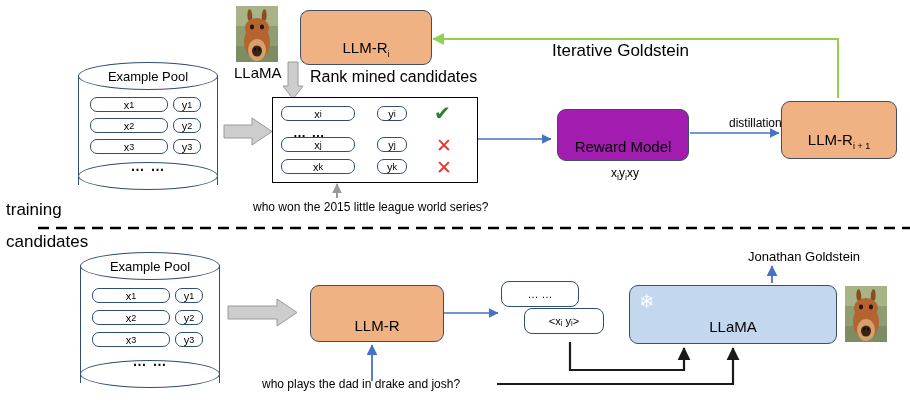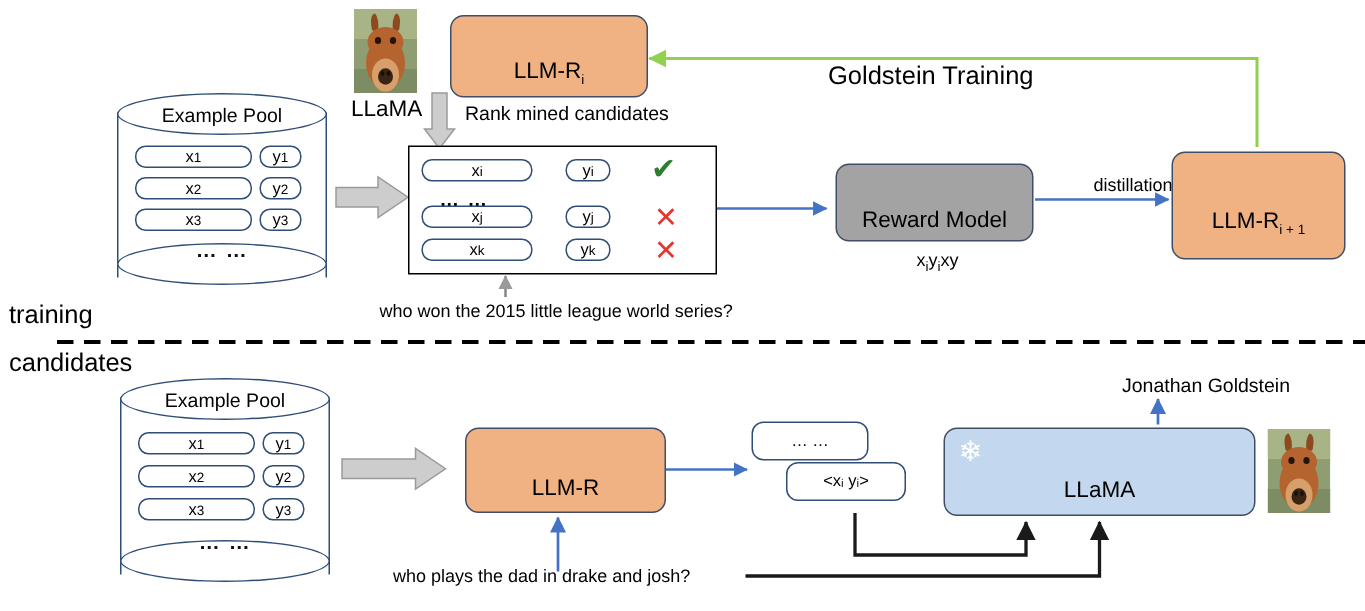--- a/index.html
+++ b/index.html
@@ -6,21 +6,21 @@
   #root{position:relative;width:910px;height:407px;background:#ffffff;overflow:hidden;
         font-family:"Liberation Sans","DejaVu Sans",sans-serif;color:#000;}
   .abs{position:absolute;}
   svg.layer{position:absolute;left:0;top:0;width:910px;height:407px;pointer-events:none;}
 
   
   .rbox{position:absolute;border-radius:9px;display:flex;align-items:center;justify-content:center;
         box-sizing:border-box;}
   .rbox .lbl{font-size:15px;color:#000;line-height:1;margin-top:23px;}
   .orange{background:#F0B183;border:1.3px solid #3F4E66;}
-  .blue-dark{background:#a3a3a3;border:1.3px solid #3F4E66;}
+  .blue-dark{background:#a21caf;border:1.3px solid #3F4E66;}
   .blue-light{background:#C3D7EE;border:1.3px solid #3F4E66;}
 
   
   .cyl{position:absolute;}
   .cyl .body{position:absolute;left:0;right:0;border-left:1.4px solid #2F4E76;
              border-right:1.4px solid #2F4E76;background:#fff;}
   .cyl .top,.cyl .bot{position:absolute;left:0;right:0;border:1.4px solid #2F4E76;
              border-radius:50%;background:#fff;box-sizing:border-box;}
   .cyl .poolname{position:absolute;width:100%;text-align:center;font-size:13px;z-index:4;}
   .slotrow{position:absolute;display:flex;align-items:center;z-index:4;}
@@ -35,21 +35,21 @@
           display:flex;align-items:center;justify-content:center;font-size:11px;box-sizing:border-box;}
   .cand-y{border:1.3px solid #2F4E76;border-radius:7px;background:#fff;height:15px;width:30px;
           display:flex;align-items:center;justify-content:center;font-size:11px;box-sizing:border-box;}
   .check{position:absolute;font-size:20px;color:#2E7D32;font-weight:bold;line-height:1;}
   .cross{position:absolute;font-size:19px;color:#E8342B;font-weight:bold;line-height:1;}
 
   
   .card{position:absolute;border:1.3px solid #2F4E76;border-radius:8px;background:#fff;
         display:flex;align-items:center;justify-content:center;font-size:11px;box-sizing:border-box;}
 
-  .txt{position:absolute;font-size:13px;color:#000;white-space:nowrap;}
+  .txt{position:absolute;font-size:16px;color:#000;white-space:nowrap;}
   .txt-sm{position:absolute;font-size:12px;color:#000;white-space:nowrap;}
   .sub{font-size:9px;vertical-align:sub;}
 
   
   .llama{position:absolute;overflow:hidden;}
   .llama svg{display:block;}
   .snow{position:absolute;color:#fff;font-size:19px;line-height:1;}
 </style>
 </head>
 <body>
@@ -187,21 +187,21 @@
   <div class="txt" style="left:234px;top:64px;font-size:15px;">LLaMA</div>
 
   <div class="rbox orange" style="left:300px;top:10px;width:132px;height:55px;">
     <span class="lbl">
       <span>LLM-R</span><span class="sub">i</span>
     </span>
   </div>
 
   <div class="txt" style="left:310px;top:68px;">Rank mined candidates</div>
 
-  <div class="txt" style="left:552px;top:41px;font-size:17px;">Goldstein Training</div>
+  <div class="txt" style="left:552px;top:41px;font-size:17px;">Iterative Goldstein</div>
 
   <div id="cand-panel" style="left:272px;top:97px;width:206px;height:86px;">
 
     <div class="abs" style="left:8px;top:8px;display:flex;">
       <div class="cand-x">
         <span>x</span>
           <span class="sub">i</span>
       </div>
       <div class="cand-y" style="margin-left:22px;">
         <span>y</span>
@@ -245,21 +245,21 @@
   </div>
   <div class="abs" style="left:560px;top:166px;width:130px;display:flex;justify-content:center;font-size:12px;">
     <span><span>x</span><span class="sub">i</span></span>
     <span><span>y</span><span class="sub">i</span></span>
     <span>x</span>
     <span>y</span>
   </div>
 
   <div class="txt-sm" style="left:705px;top:116px;margin-left:24px;">distillation</div>
 
-  <div class="rbox orange" style="left:781px;top:101px;width:116px;height:72px;">
+  <div class="rbox orange" style="left:781px;top:101px;width:116px;height:58px;">
     <span class="lbl">
       <span>LLM-R</span><span class="sub">i + 1</span>
     </span>
   </div>
 
   <div class="abs" style="left:6px;top:200px;font-size:17px;">training</div>
   <div class="abs" style="left:6px;top:232px;font-size:17px;">candidates</div>
 
   <div class="cyl" style="left:80px;top:252px;width:140px;height:145px;">
     <div class="body" style="top:13px;height:118px;"></div>

